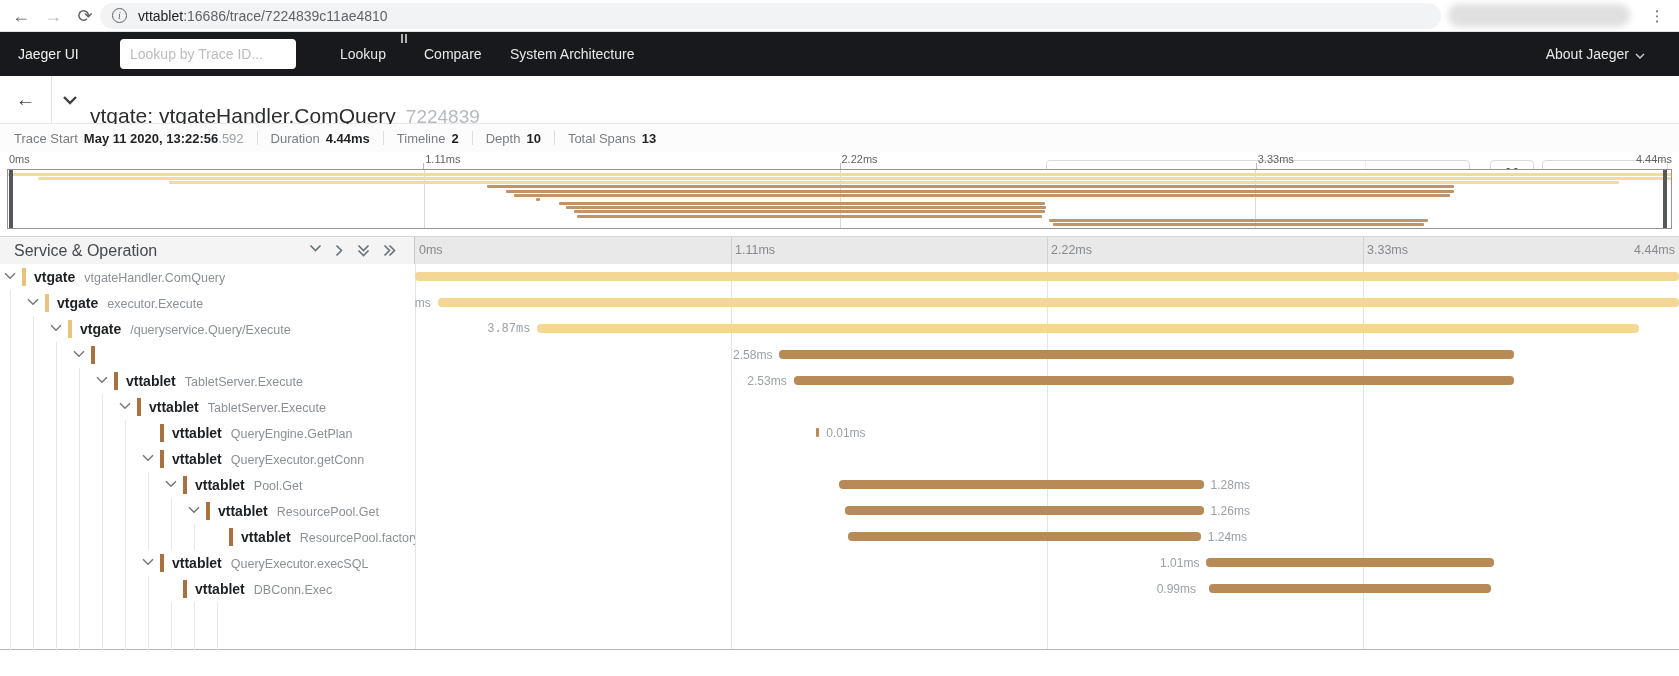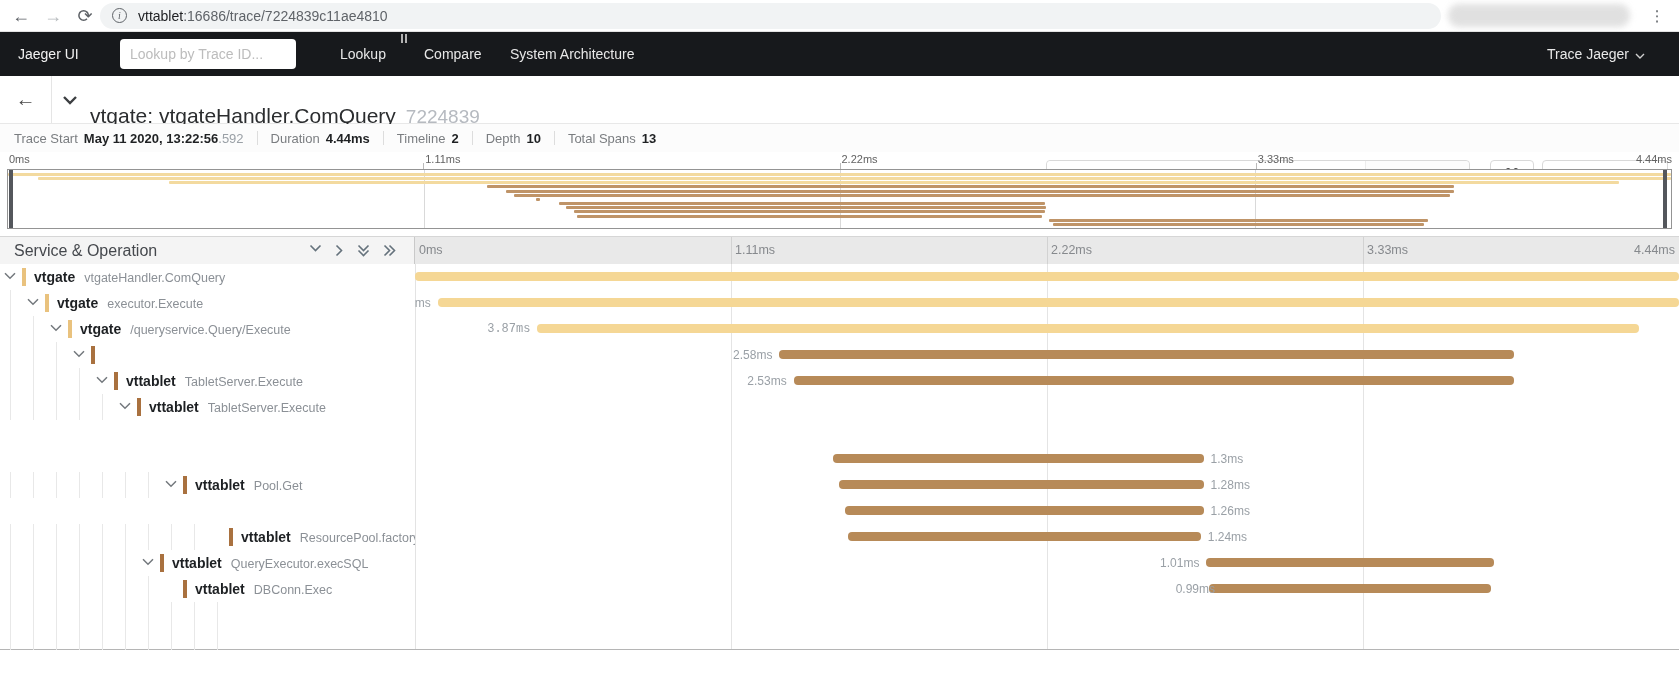--- a/index.html
+++ b/index.html
@@ -109,21 +109,21 @@
 
 <div class="navbar">
   <div class="brand">Jaeger UI</div>
   <input class="trace-lookup" placeholder="Lookup by Trace ID..." style="">
   <div id="nav-links">
       <div class="nav-link" style="left: 340px;">Lookup</div>
       <div class="nav-link" style="left: 424px;">Compare</div>
       <div class="nav-link" style="left: 510px;">System Architecture</div>
     </div>
   <div class="nav-about">
-    <span>Trace Jaeger</span><span class="caret"><svg width="10" height="6" viewBox="0 0 10 6">
+    <span>About Jaeger</span><span class="caret"><svg width="10" height="6" viewBox="0 0 10 6">
           <path d="M1 1l4 4 4-4" fill="none" stroke="#cfcfcf" stroke-width="1.4"></path>
         </svg></span>
   </div>
 </div>
 
 <div class="page-header">
   <div class="back-cell">←</div>
   <div class="title-chev">
     <svg width="16" height="12" viewBox="0 0 16 12">
         <path d="M2 2l6 6 6-6" fill="none" stroke="#3c3f42" stroke-width="2.4"></path>
@@ -336,24 +336,49 @@
         <div class="guide" style="left: 56px;"></div>
         <div class="guide" style="left: 79px;"></div>
         <div class="guide" style="left: 102px;"></div>
         <div class="row-chev" style="left: 119px;"><svg width="12" height="8" viewBox="0 0 12 8">
             <path d="M1 1.3l5 5 5-5" fill="none" stroke="#73787d" stroke-width="1.5"></path>
           </svg></div>
         <div class="svc-marker vttablet" style="left: 137px;"></div>
         <div class="svc-name" style="left: 149px;"><span>vttablet</span><span class="op-name">TabletServer.Execute</span></div>
       </div>
     </div>
+    <div class="span-row" style="top: 156px;">
+      <div class="name-cell">
+        <div class="guide" style="left: 10px;"></div>
+        <div class="guide" style="left: 33px;"></div>
+        <div class="guide" style="left: 56px;"></div>
+        <div class="guide" style="left: 79px;"></div>
+        <div class="guide" style="left: 102px;"></div>
+        <div class="guide" style="left: 125px;"></div>
+        <div class="svc-marker vttablet" style="left: 160px;"></div>
+        <div class="svc-name" style="left: 172px;"><span>vttablet</span><span class="op-name">QueryEngine.GetPlan</span></div>
+      </div>
+      <div class="tl-cell">
+        <div class="span-bar vttablet" style="left: 401.405px; width: 2.84685px; border-radius: 1px;"></div>
+        <div class="dur-label" style="left: 411.252px;">0.01ms</div>
+      </div>
+    </div>
     <div class="span-row" style="top: 182px;">
-      <div class="tl-cell">
-        <div class="span-bar vttablet" style="left: 418.486px; width: 370.09px;"></div>
-        <div class="dur-label" style="left: 795.577px;">1.3ms</div>
+      <div class="name-cell">
+        <div class="guide" style="left: 10px;"></div>
+        <div class="guide" style="left: 33px;"></div>
+        <div class="guide" style="left: 56px;"></div>
+        <div class="guide" style="left: 79px;"></div>
+        <div class="guide" style="left: 102px;"></div>
+        <div class="guide" style="left: 125px;"></div>
+        <div class="row-chev" style="left: 142px;"><svg width="12" height="8" viewBox="0 0 12 8">
+            <path d="M1 1.3l5 5 5-5" fill="none" stroke="#73787d" stroke-width="1.5"></path>
+          </svg></div>
+        <div class="svc-marker vttablet" style="left: 160px;"></div>
+        <div class="svc-name" style="left: 172px;"><span>vttablet</span><span class="op-name">QueryExecutor.getConn</span></div>
       </div>
     </div>
     <div class="span-row" style="top: 208px;">
       <div class="name-cell">
         <div class="guide" style="left: 10px;"></div>
         <div class="guide" style="left: 33px;"></div>
         <div class="guide" style="left: 56px;"></div>
         <div class="guide" style="left: 79px;"></div>
         <div class="guide" style="left: 102px;"></div>
         <div class="guide" style="left: 125px;"></div>
@@ -363,20 +388,35 @@
           </svg></div>
         <div class="svc-marker vttablet" style="left: 183px;"></div>
         <div class="svc-name" style="left: 195px;"><span>vttablet</span><span class="op-name">Pool.Get</span></div>
       </div>
       <div class="tl-cell">
         <div class="span-bar vttablet" style="left: 424.18px; width: 364.396px;"></div>
         <div class="dur-label" style="left: 795.577px;">1.28ms</div>
       </div>
     </div>
     <div class="span-row" style="top: 234px;">
+      <div class="name-cell">
+        <div class="guide" style="left: 10px;"></div>
+        <div class="guide" style="left: 33px;"></div>
+        <div class="guide" style="left: 56px;"></div>
+        <div class="guide" style="left: 79px;"></div>
+        <div class="guide" style="left: 102px;"></div>
+        <div class="guide" style="left: 125px;"></div>
+        <div class="guide" style="left: 148px;"></div>
+        <div class="guide" style="left: 171px;"></div>
+        <div class="row-chev" style="left: 188px;"><svg width="12" height="8" viewBox="0 0 12 8">
+            <path d="M1 1.3l5 5 5-5" fill="none" stroke="#73787d" stroke-width="1.5"></path>
+          </svg></div>
+        <div class="svc-marker vttablet" style="left: 206px;"></div>
+        <div class="svc-name" style="left: 218px;"><span>vttablet</span><span class="op-name">ResourcePool.Get</span></div>
+      </div>
       <div class="tl-cell">
         <div class="span-bar vttablet" style="left: 429.874px; width: 358.703px;"></div>
         <div class="dur-label" style="left: 795.577px;">1.26ms</div>
       </div>
     </div>
     <div class="span-row" style="top: 260px;">
       <div class="name-cell">
         <div class="guide" style="left: 10px;"></div>
         <div class="guide" style="left: 33px;"></div>
         <div class="guide" style="left: 56px;"></div>
@@ -420,21 +460,21 @@
         <div class="guide" style="left: 56px;"></div>
         <div class="guide" style="left: 79px;"></div>
         <div class="guide" style="left: 102px;"></div>
         <div class="guide" style="left: 125px;"></div>
         <div class="guide" style="left: 148px;"></div>
         <div class="svc-marker vttablet" style="left: 183px;"></div>
         <div class="svc-name" style="left: 195px;"><span>vttablet</span><span class="op-name">DBConn.Exec</span></div>
       </div>
       <div class="tl-cell">
         <div class="span-bar vttablet" style="left: 794.27px; width: 281.838px;"></div>
-        <div class="dur-label" style="right: 464px;">0.99ms</div>
+        <div class="dur-label" style="right: 483px;">0.99ms</div>
       </div>
     </div>
     <div class="filler">
       <div class="guide" style="left: 10px;"></div>
       <div class="guide" style="left: 33px;"></div>
       <div class="guide" style="left: 56px;"></div>
       <div class="guide" style="left: 79px;"></div>
       <div class="guide" style="left: 102px;"></div>
       <div class="guide" style="left: 125px;"></div>
       <div class="guide" style="left: 148px;"></div>

